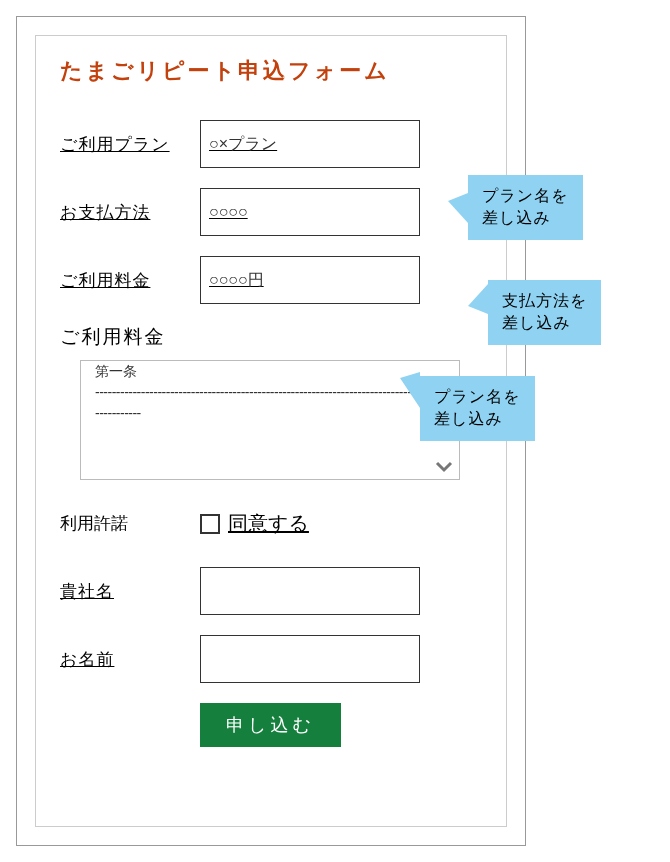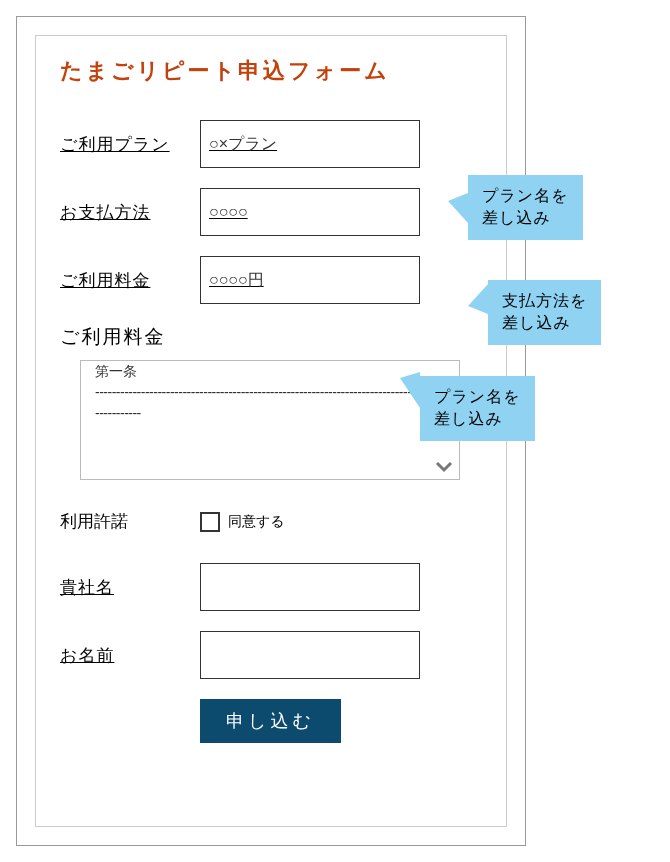--- a/index.html
+++ b/index.html
@@ -112,26 +112,26 @@
     width: 140px;
     font-size: 17px;
   }
   .checkbox {
     width: 20px;
     height: 20px;
     border: 2px solid #333;
     margin-right: 8px;
     background: #fff;
   }
-  .checkbox-text { font-size: 14px; }
+  .checkbox-text { font-size: 20px; text-decoration: underline; }
   .submit-btn {
     display: block;
     margin-left: 140px;
     margin-top: 10px;
-    background: #0c4a6e;
+    background: #15803d;
     color: #fff;
     border: none;
     font-size: 18px;
     padding: 10px 26px;
     letter-spacing: 4px;
     cursor: pointer;
   }
   
   .callout {
     position: absolute;

